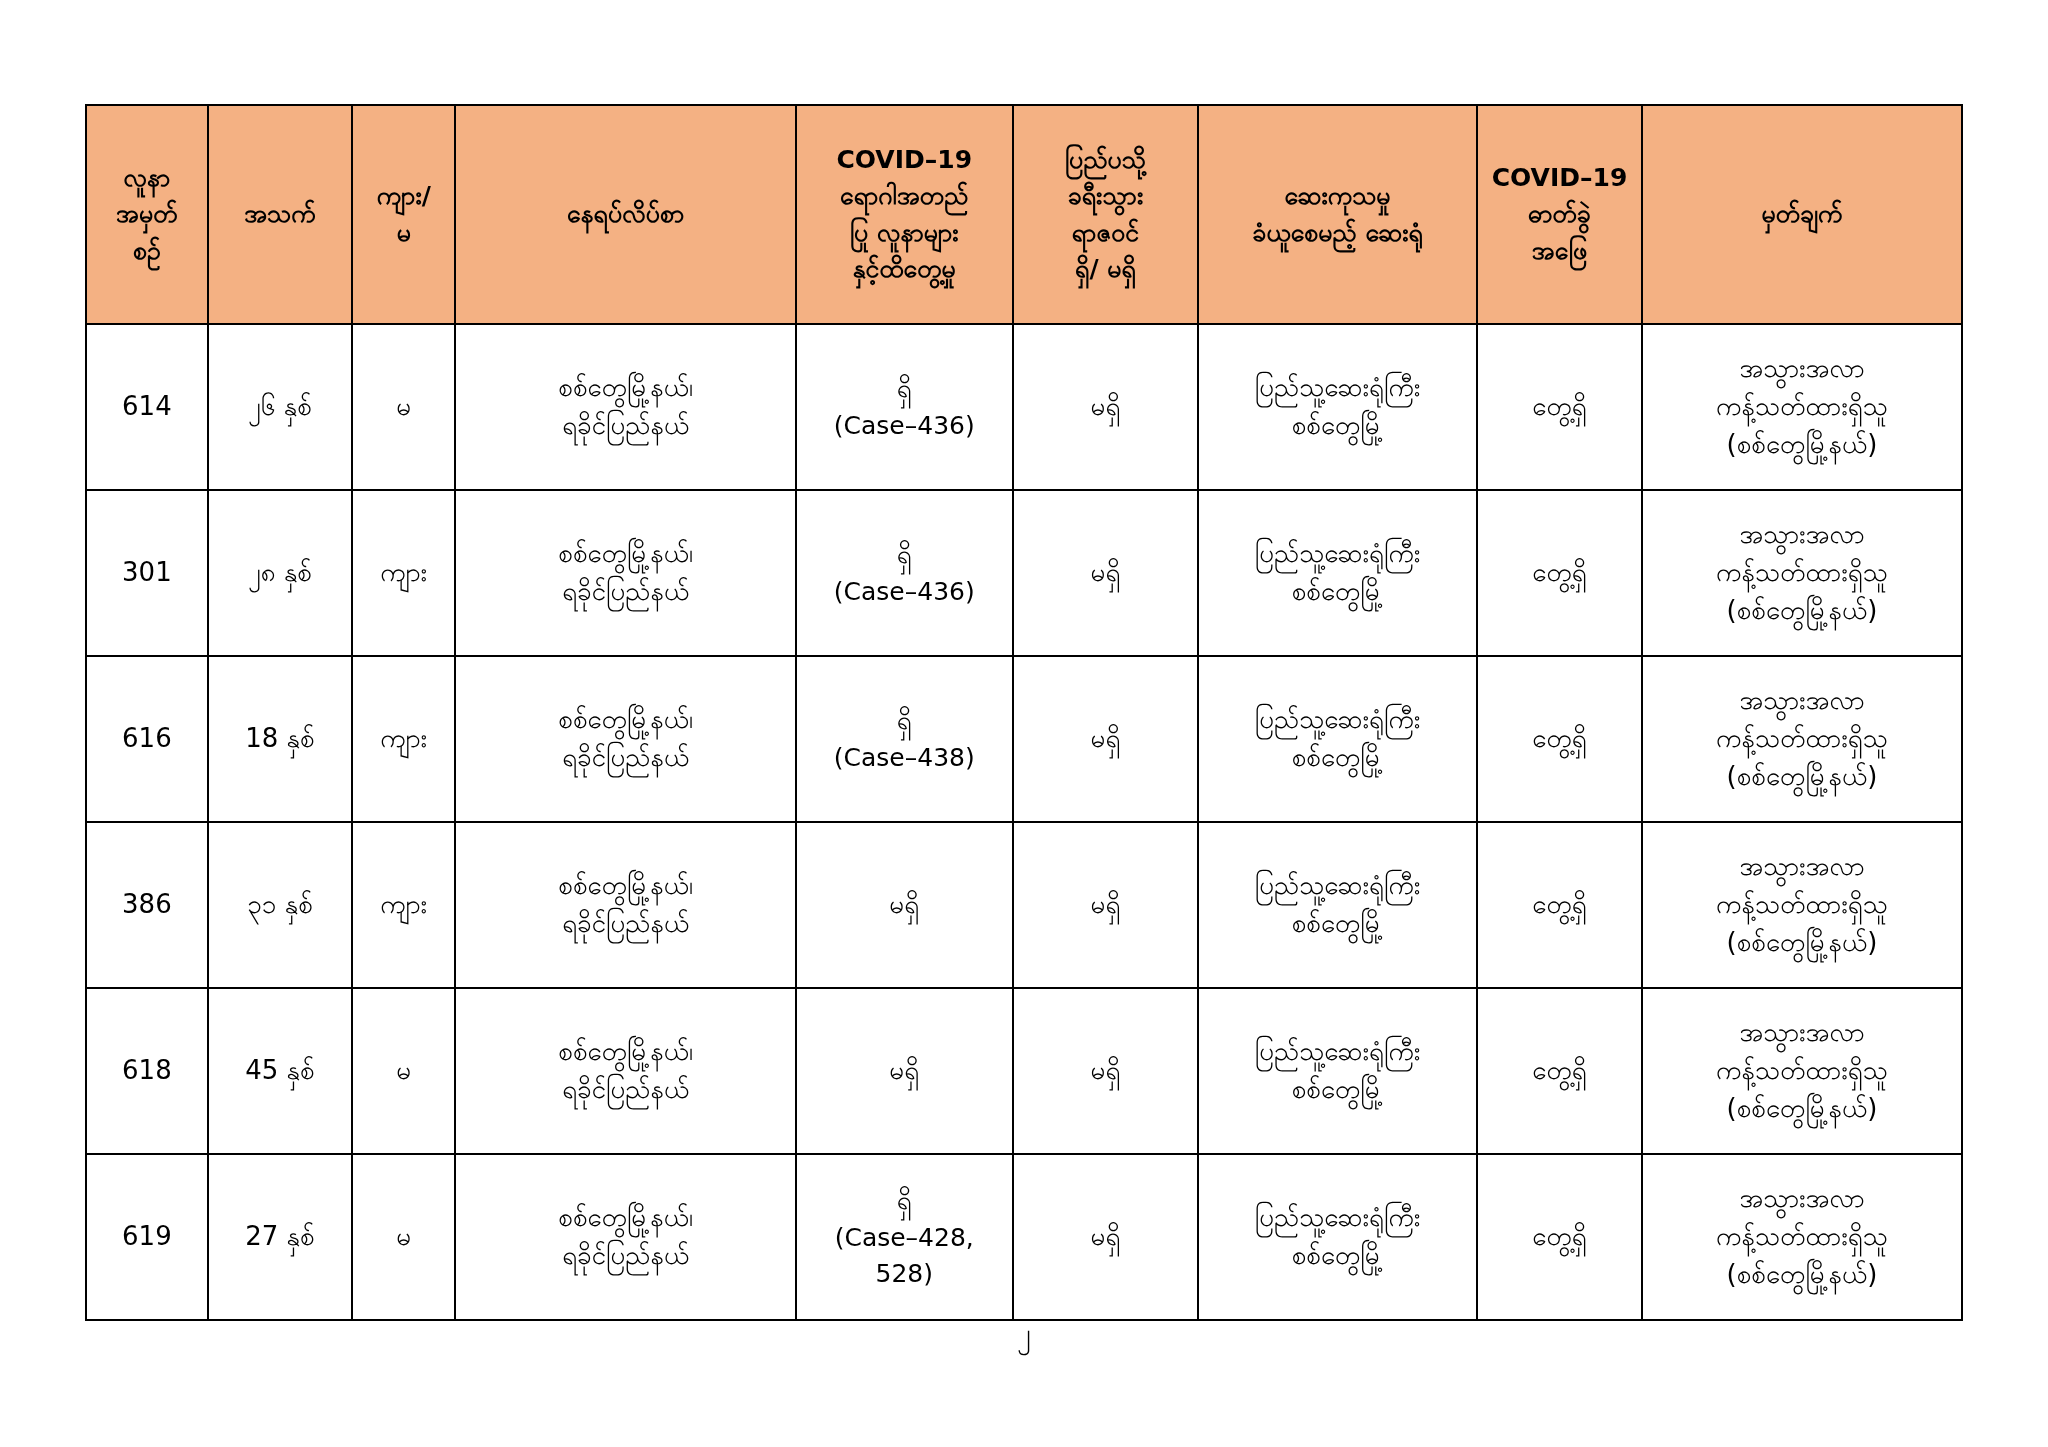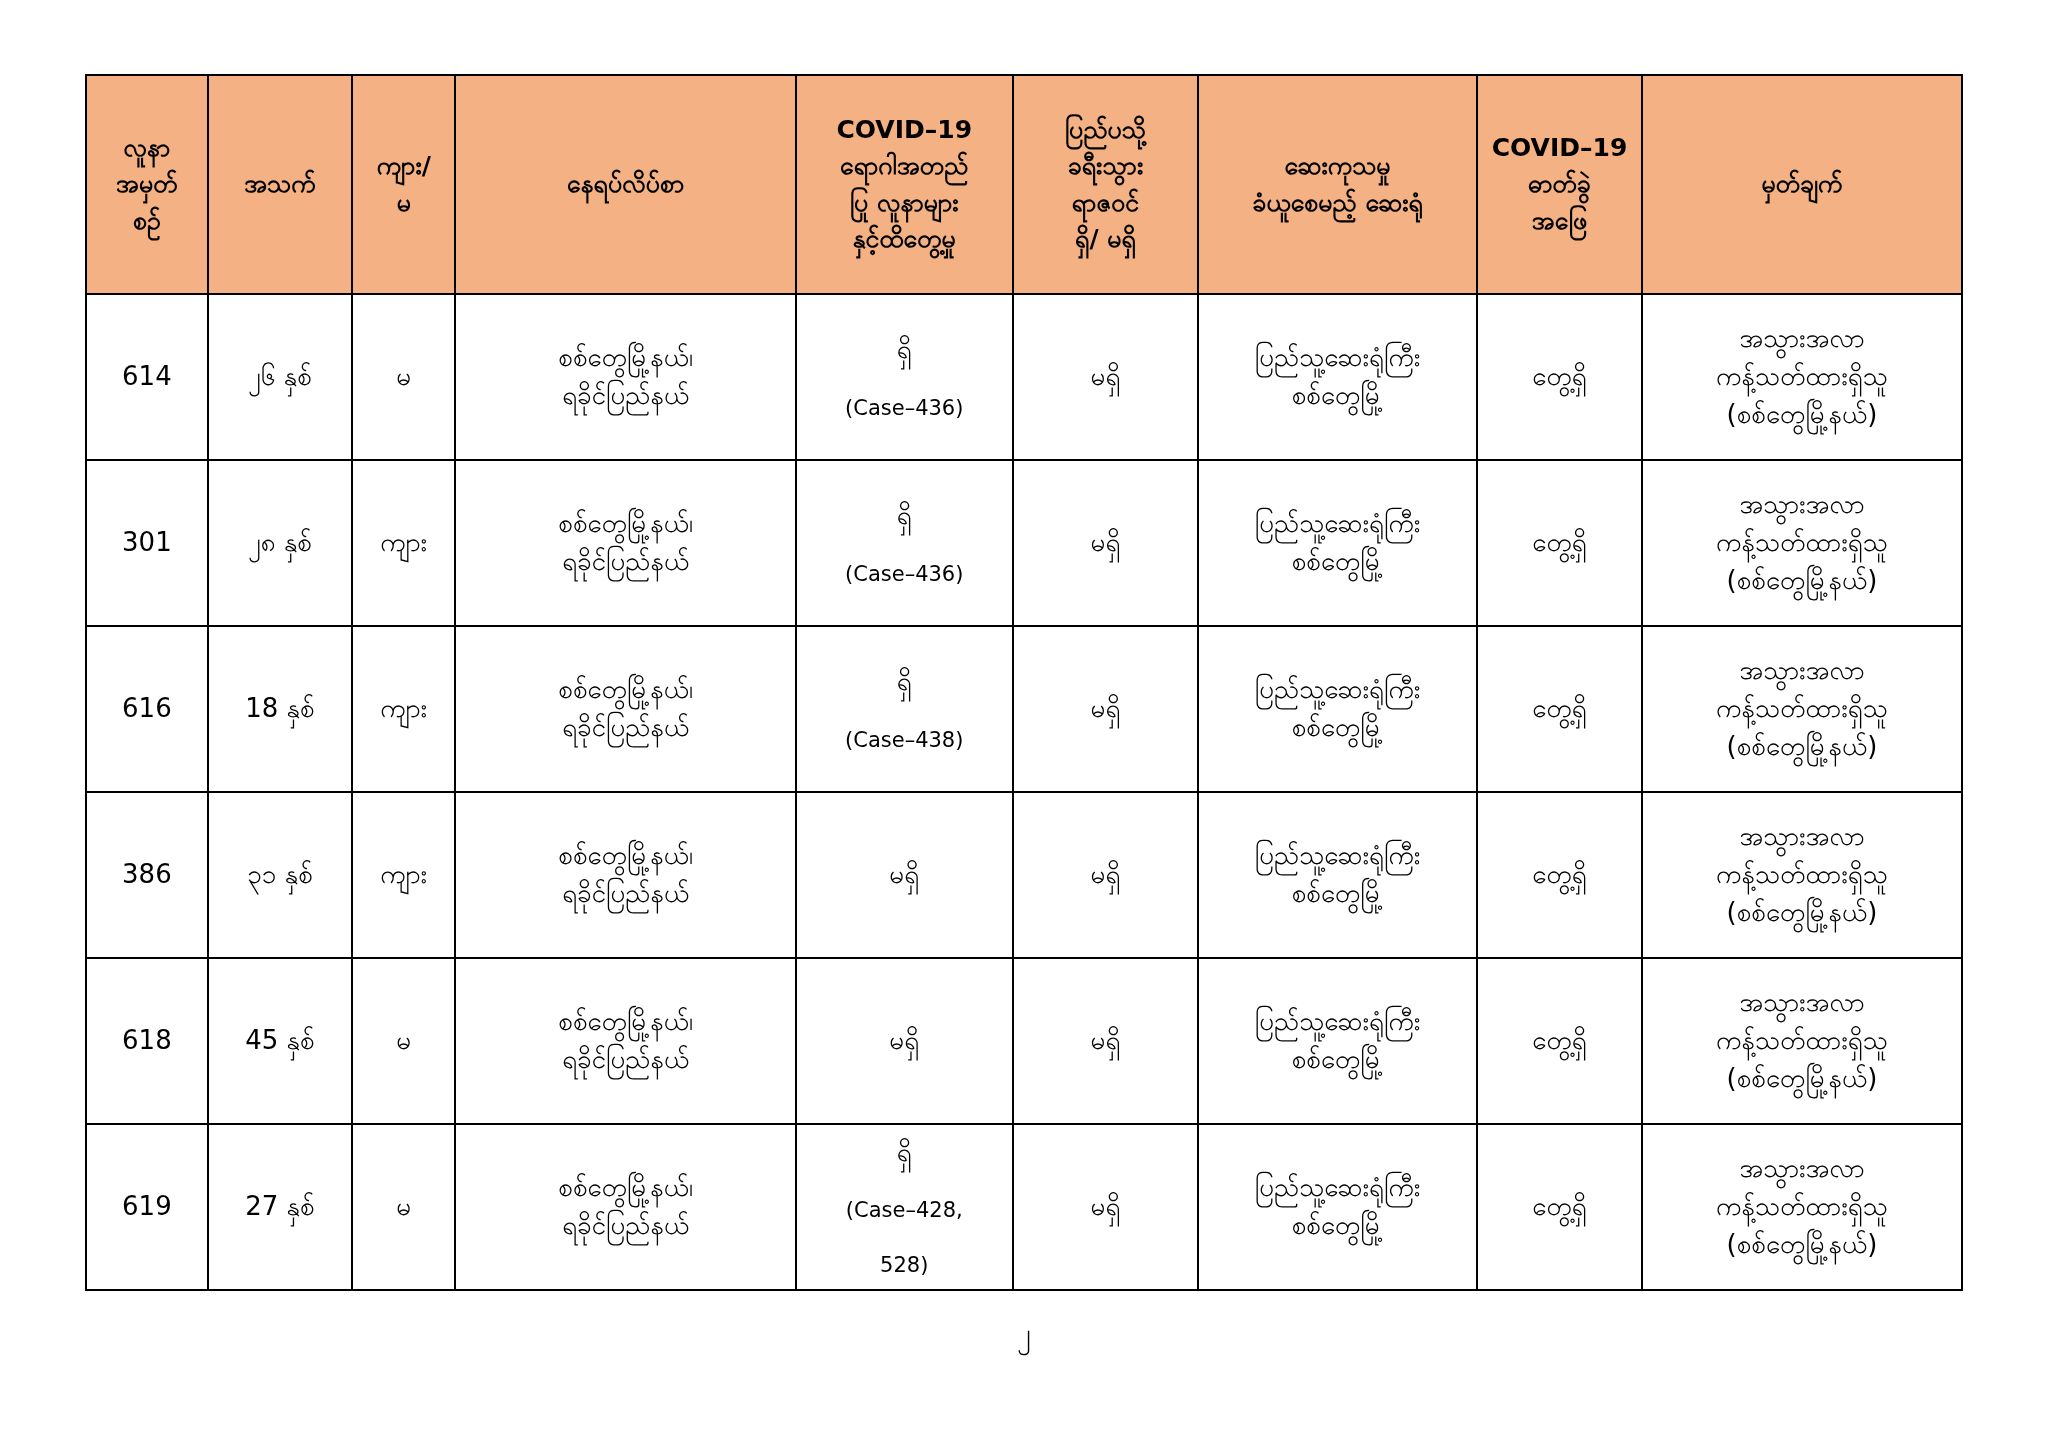--- a/index.html
+++ b/index.html
@@ -12,21 +12,21 @@
     height: 1447px;
     font-family: "DejaVu Sans", "Liberation Sans", sans-serif;
     color: #000000;
     overflow: hidden;
   }
   .page {
     position: relative;
     width: 2048px;
     height: 1447px;
     box-sizing: border-box;
-    padding: 74px 85px 0 85px;
+    padding: 104px 85px 0 85px;
   }
   table.covid-table {
     border-collapse: collapse;
     table-layout: fixed;
     width: 1878px;
     margin: 0 auto;
   }
   table.covid-table th,
   table.covid-table td {
     border: 2px solid #000000;
@@ -55,22 +55,21 @@
   .col-contact{ width: 210px; }
   .col-travel { width: 180px; }
   .col-hosp   { width: 270px; }
   .col-result { width: 160px; }
   .col-remark { width: 310px; }
 
   .cell-lines span {
     display: block;
   }
   .case-sub {
-    font-size: 21px;
-    margin-top: 24px;
+    font-size: 25px;
   }
   .page-number {
     position: absolute;
     left: 0;
     right: 0;
     bottom: 90px;
     text-align: center;
     font-size: 28px;
   }
 </style>

